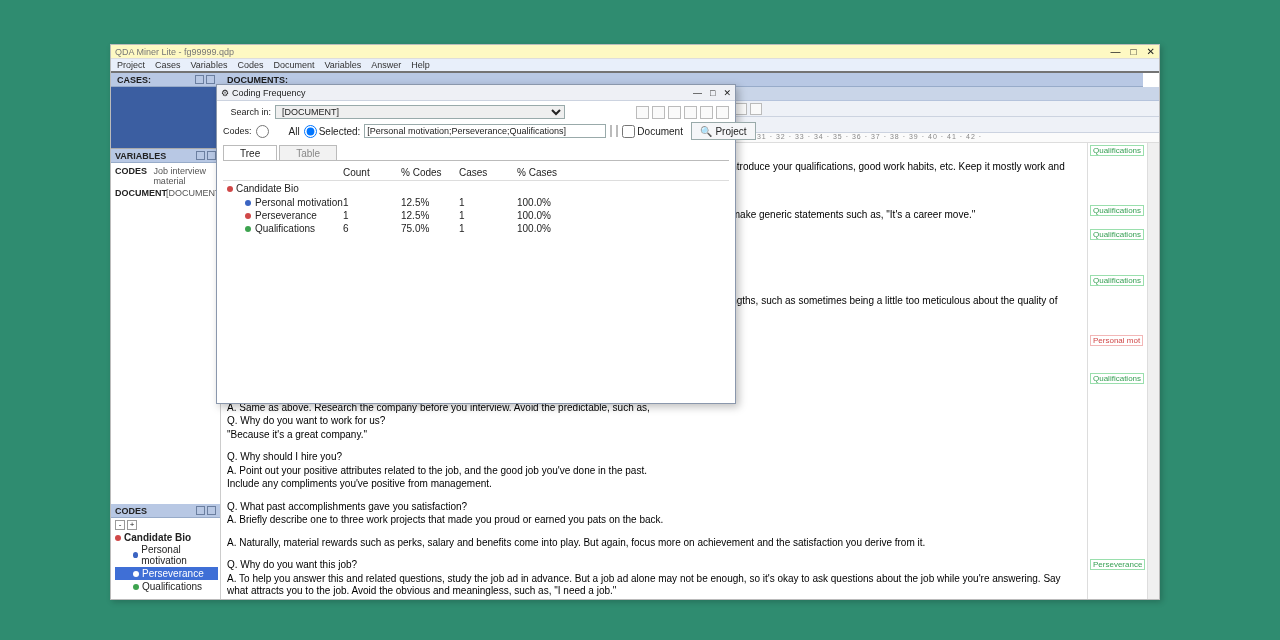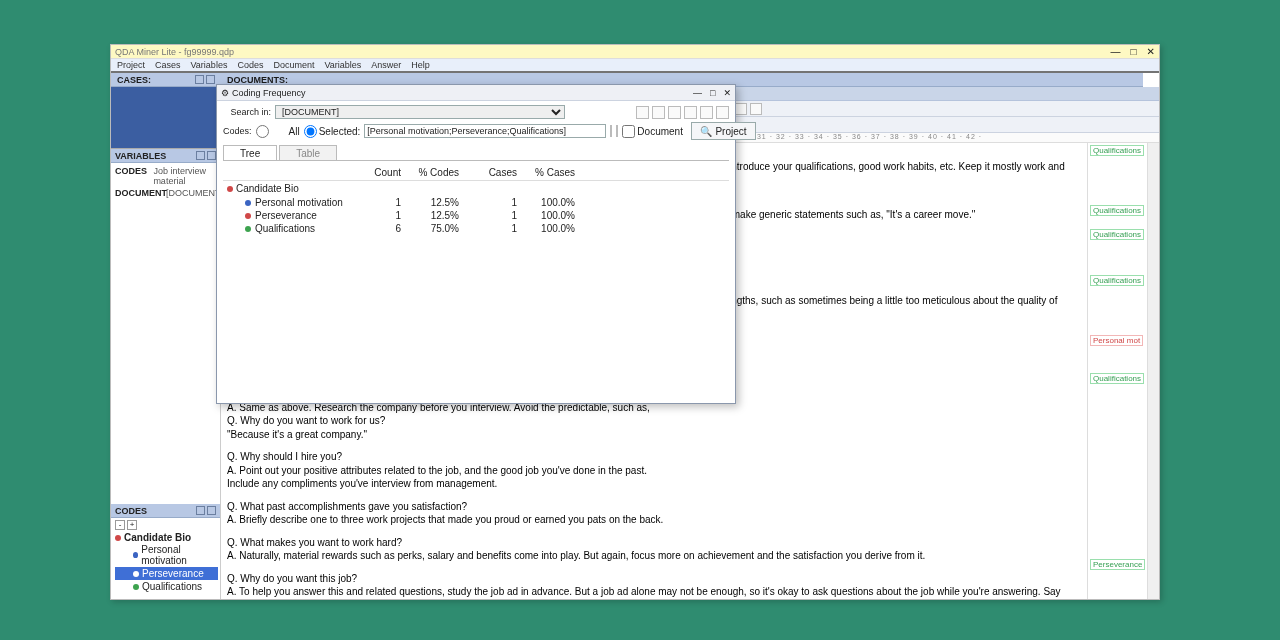--- a/index.html
+++ b/index.html
@@ -68,21 +68,21 @@
 .dlg-row .lab{width:48px;text-align:right;font-size:9px}
 .dlg-row select,.dlg-row input[type=text]{font-size:9px;height:14px;border:1px solid #9aa;flex:1;padding:0 2px}
 .dlg-row .icostrip{display:flex;gap:3px}
 .icostrip .ico{width:13px;height:13px}
 .btn{height:18px;padding:0 8px;border:1px solid #9aa;background:#f5f6f8;font-size:9px;display:flex;align-items:center;gap:3px}
 .tabs{display:flex;border-bottom:1px solid #bbb;margin-top:2px}
 .tab{padding:2px 16px 1px;border:1px solid #bbb;border-bottom:none;background:#fff;font-size:10px;margin-right:2px}
 .tab.inact{background:#f2f2f2;color:#888}
 .tbl{margin-top:4px}
 .th{display:flex;font-size:9px;font-weight:normal;color:#333;border-bottom:1px solid #ddd;padding:2px 0}
-.th div,.tr div{text-align:right}
+.th div,.tr div{text-align:left}
 .c0{width:120px;text-align:left!important;padding-left:4px}
 .c1,.c2,.c3,.c4{width:58px}
 .cat-row{display:flex;align-items:center;gap:3px;padding:2px 0 2px 4px;font-size:9px}
 .tr{display:flex;font-size:9px;padding:1px 0}
 .tr .c0{padding-left:22px;display:flex;align-items:center;gap:4px}
 input[type=radio],input[type=checkbox]{margin:0}
 </style>
 </head>
 <body>
 
@@ -241,26 +241,25 @@
             <p class="gap"></p>
             <p>Q.  What do you know about our company?</p>
             <p>A.  To answer this one, research the company before you interview.</p>
             <p class="gap"></p>
             <p>A.  Same as above. Research the company before you interview. Avoid the predictable, such as,</p>
             <p>Q.  Why do you want to work for us?</p>
             <p>"Because it's a great company."</p>
             <p class="gap"></p>
             <p>Q.  Why should I hire you?</p>
             <p>A.  Point out your positive attributes related to the job, and the good job you've done in the past.</p>
-            <p>Include any compliments you've interview from management.</p>
+            <p>Include any compliments you've positive from management.</p>
             <p class="gap"></p>
             <p>Q.  What past accomplishments gave you satisfaction?</p>
             <p>A.  Briefly describe one to three work projects that made you proud or earned you pats on the back.</p>
             <p class="gap"></p>
-            <p>Q.  What makes you want to work hard?</p>
             <p>A.  Naturally, material rewards such as perks, salary and benefits come into play. But again, focus more on achievement and the satisfaction you derive from it.</p>
             <p class="gap"></p>
             <p>Q.  Why do you want this job?</p>
             <p>A.  To help you answer this and related questions, study the job ad in advance. But a job ad alone may not be enough, so it's okay to ask questions about the job while you're answering. Say what attracts you to the job. Avoid the obvious and meaningless, such as, "I need a job."</p>
           </div>
     <div class="margin" id="margin">
             <div class="tag g" style="top: 2px; left: 2px;">Qualifications</div>
             <div class="tag g" style="top: 62px; left: 2px;">Qualifications</div>
             <div class="tag g" style="top: 86px; left: 2px;">Qualifications</div>
             <div class="tag g" style="top: 132px; left: 2px;">Qualifications</div>

